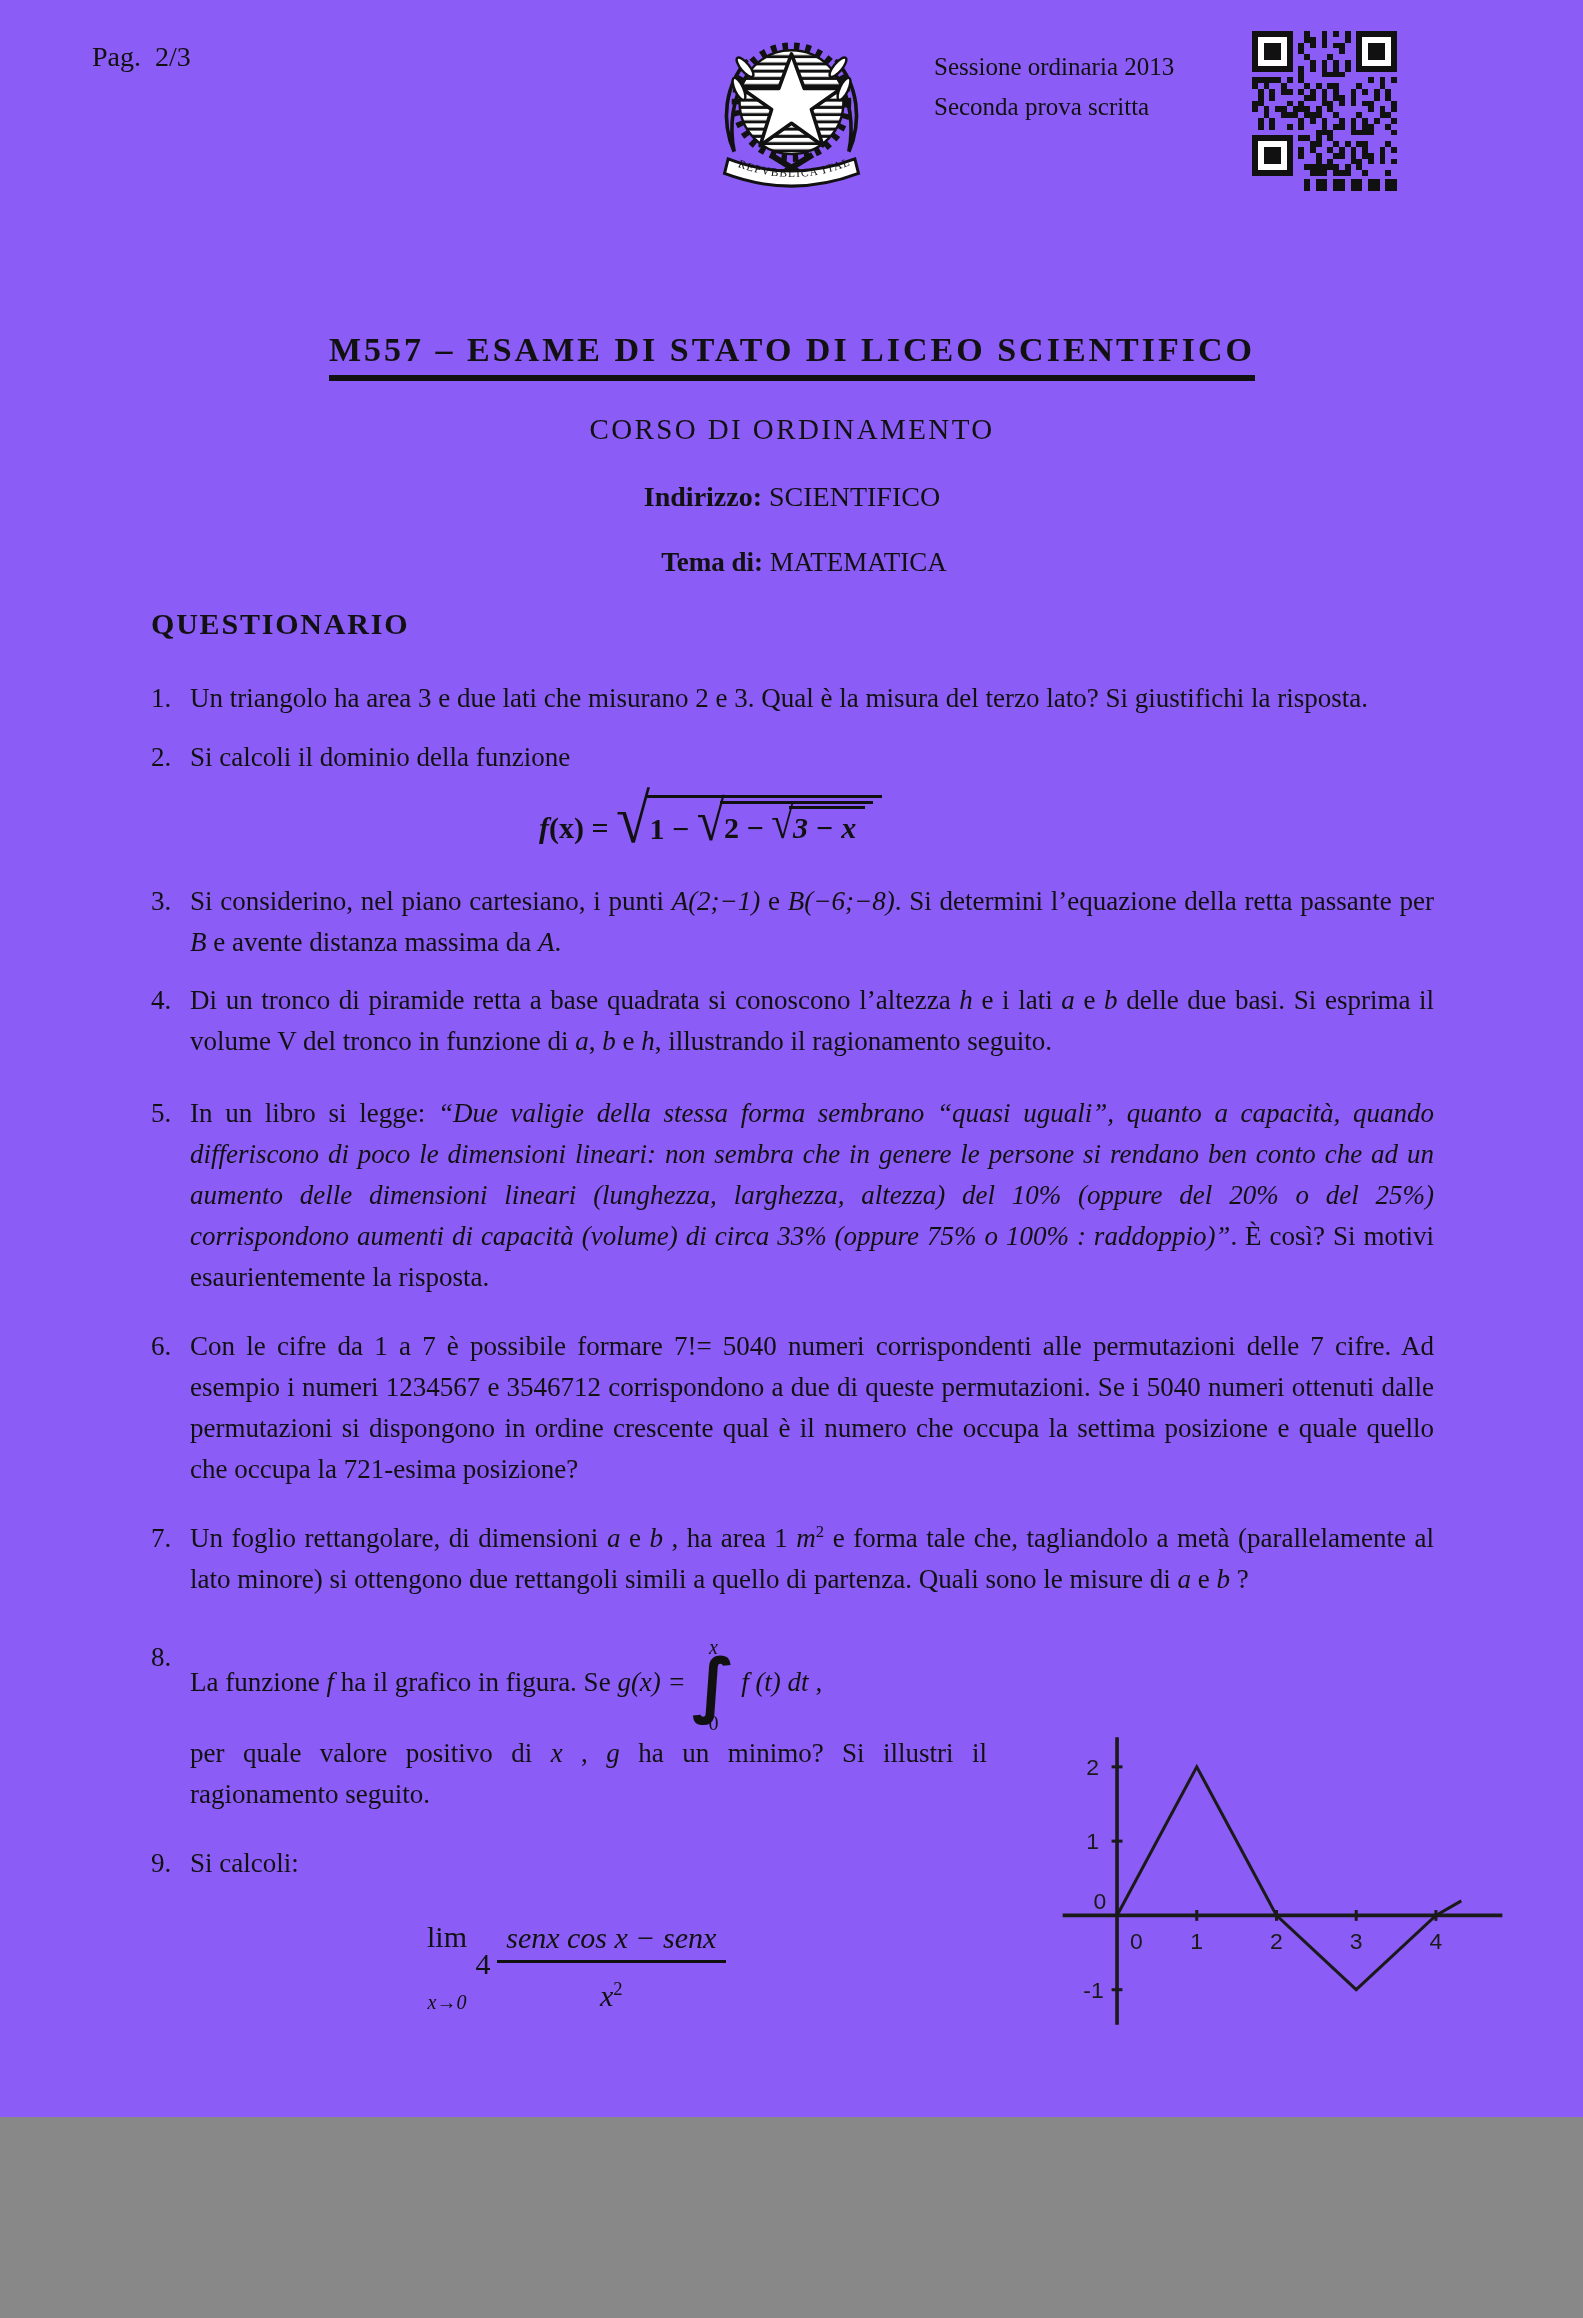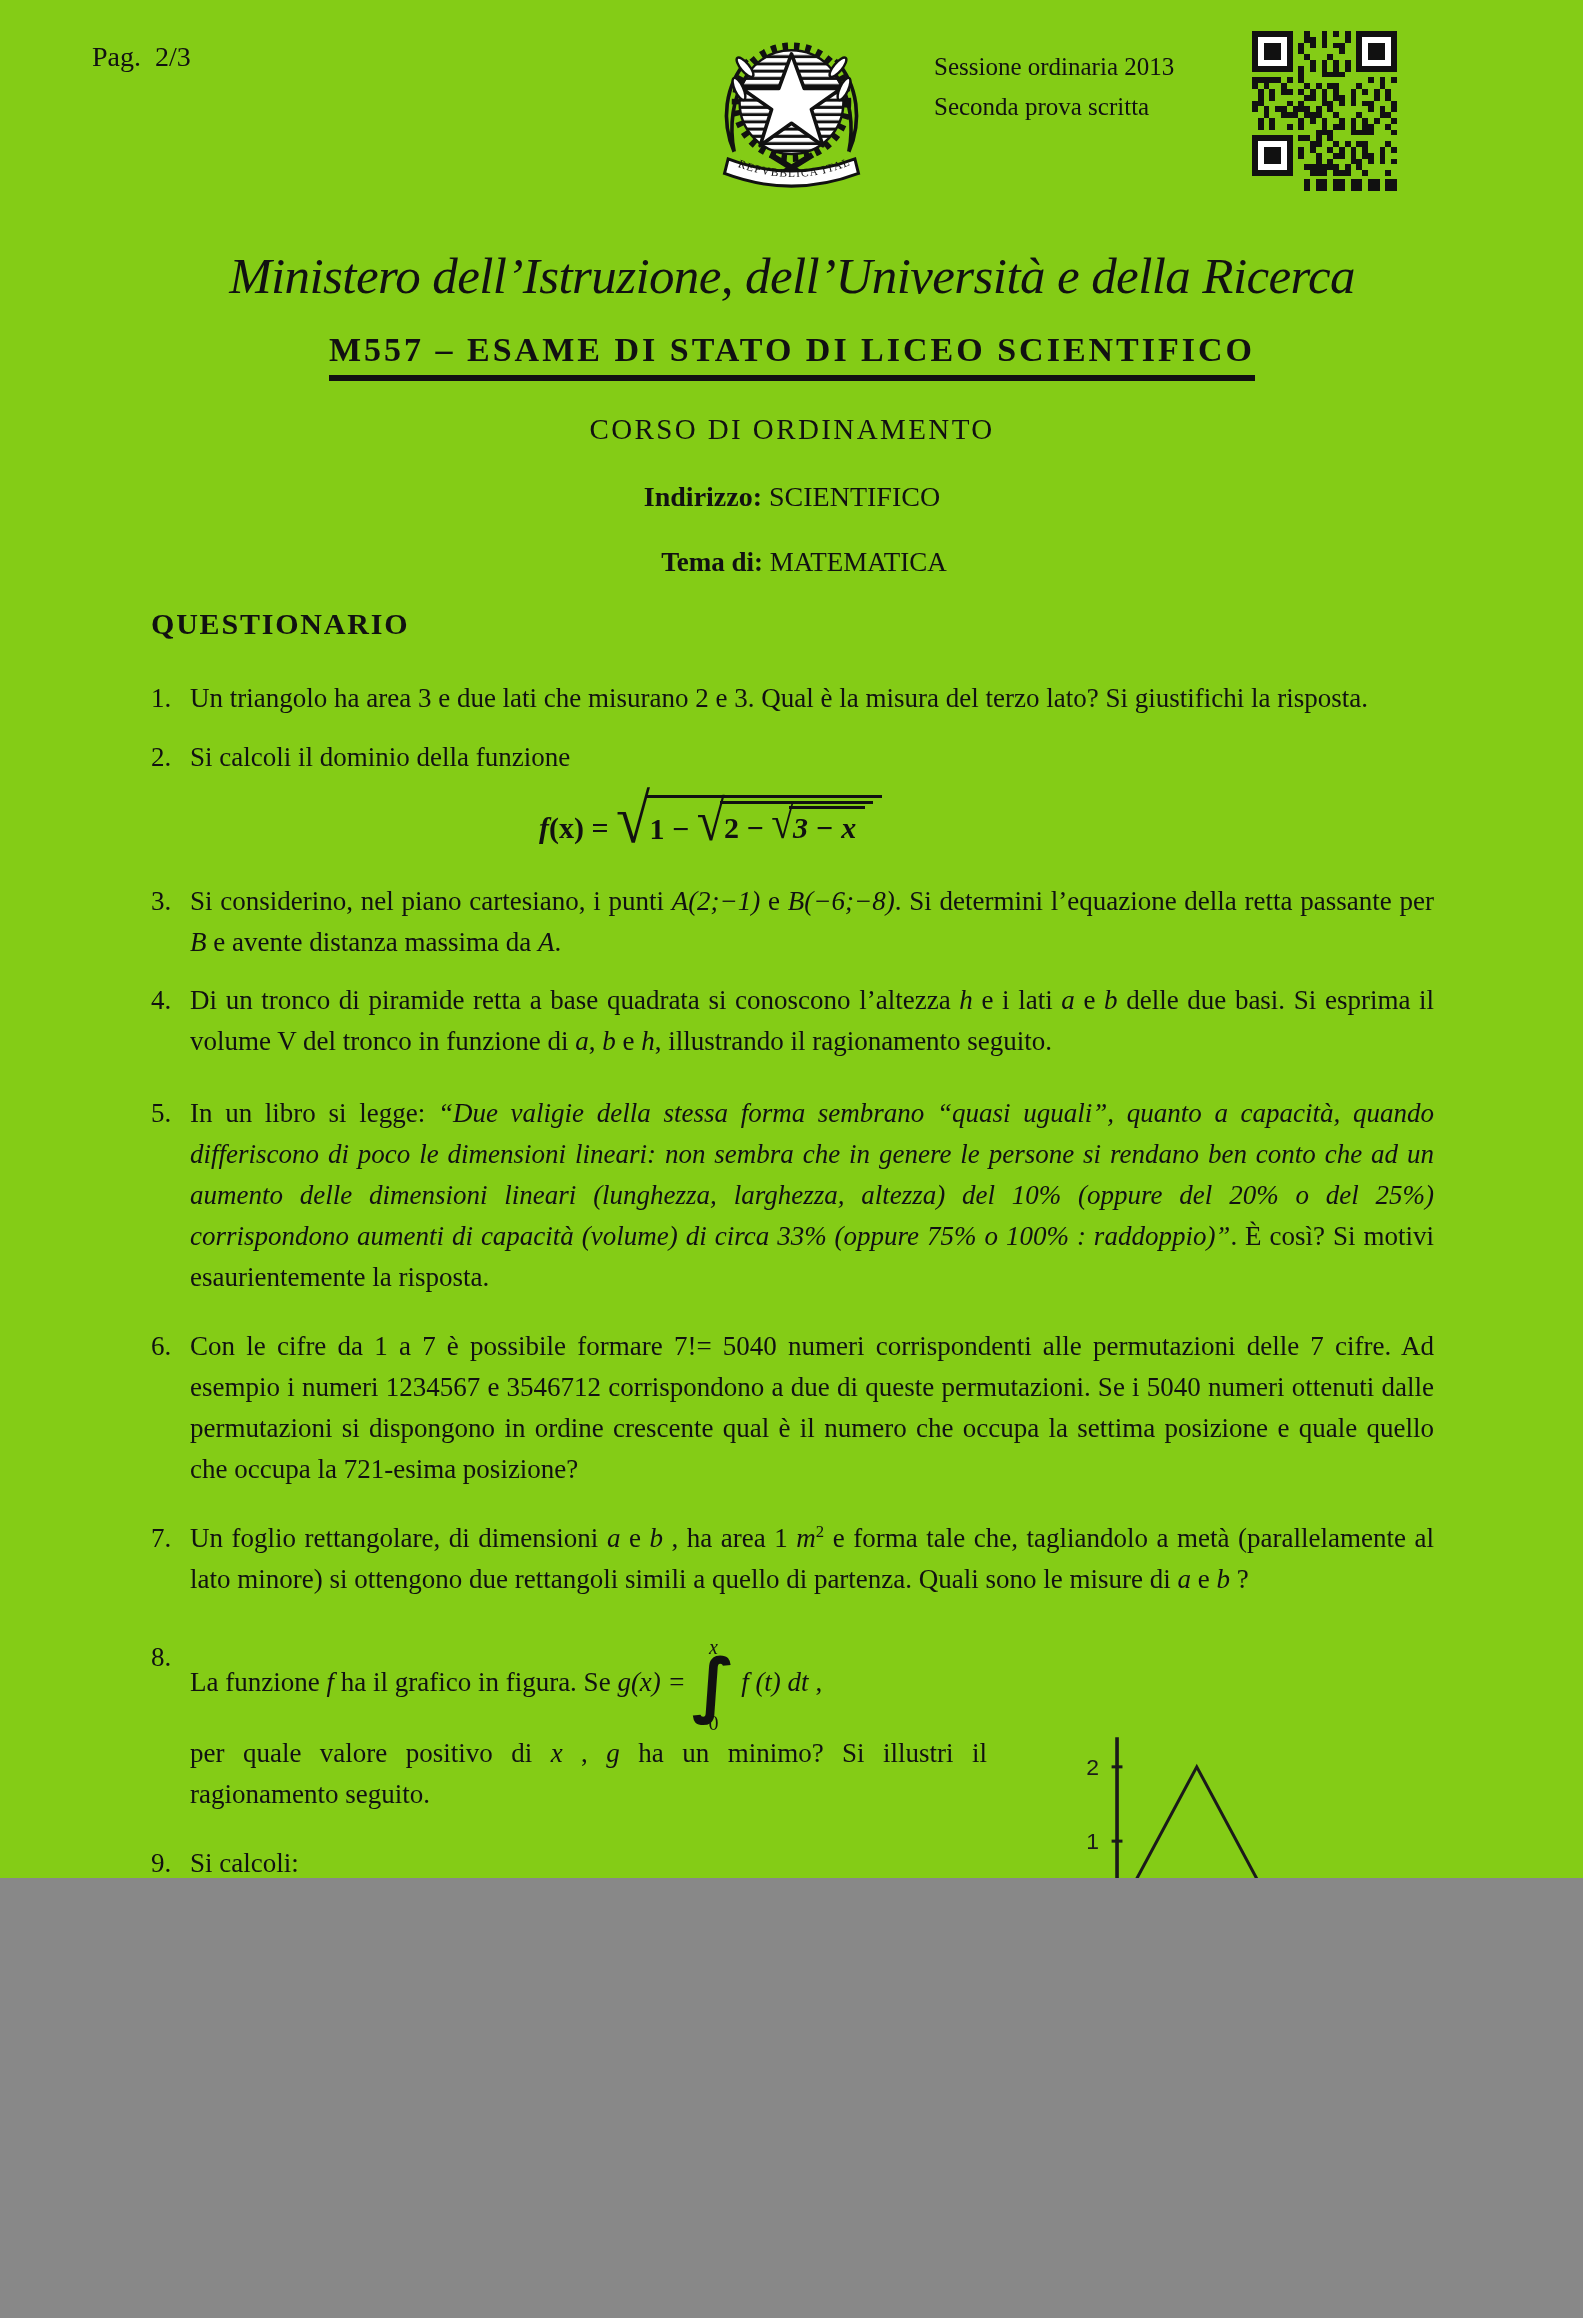--- a/index.html
+++ b/index.html
@@ -1,17 +1,17 @@
 <!DOCTYPE html>
 <html style="font-size:9.7px"><head>
 <meta charset="utf-8">
 <style>
   html,body{margin:0;padding:0;background:#888;}
   .page{
-    position:relative;width:1584px;height:1878px;background:#84cc16;
+    position:relative;width:1584px;height:2117px;background:#8b5cf6;
     font-family:"Liberation Serif",serif;color:#111;overflow:hidden;
   }
   
   .pag{position:absolute;left:92px;top:41px;font-size:28px;white-space:pre;}
   .emblem{position:absolute;left:716px;top:31px;}
   .session{position:absolute;left:934px;top:47px;font-size:25px;line-height:40px;}
   .qr{position:absolute;left:1252px;top:31px;}
   
   .ministry{
     position:absolute;top:247px;left:0;width:100%;text-align:center;
@@ -313,21 +313,20 @@
         <rect x="15" y="25.6" width="1" height="2" fill="#111"></rect>
         <rect x="17" y="25.6" width="1" height="2" fill="#111"></rect>
         <rect x="18" y="25.6" width="1" height="2" fill="#111"></rect>
         <rect x="20" y="25.6" width="1" height="2" fill="#111"></rect>
         <rect x="21" y="25.6" width="1" height="2" fill="#111"></rect>
         <rect x="23" y="25.6" width="1" height="2" fill="#111"></rect>
         <rect x="24" y="25.6" width="1" height="2" fill="#111"></rect>
       </svg>
   </div>
 
-  <div class="ministry">Ministero dell’Istruzione, dell’Università e della Ricerca</div>
   <div class="m557wrap">
     <span class="m557">M557 – ESAME DI STATO DI LICEO SCIENTIFICO</span>
   </div>
   <div class="corso">CORSO DI ORDINAMENTO</div>
   <div class="indirizzo">
     <span class="bold">Indirizzo:</span><span style="white-space:pre;"> SCIENTIFICO</span>
   </div>
   <div class="tema">
     <span class="bold">Tema di:</span><span style="white-space:pre;"> MATEMATICA</span>
   </div>

